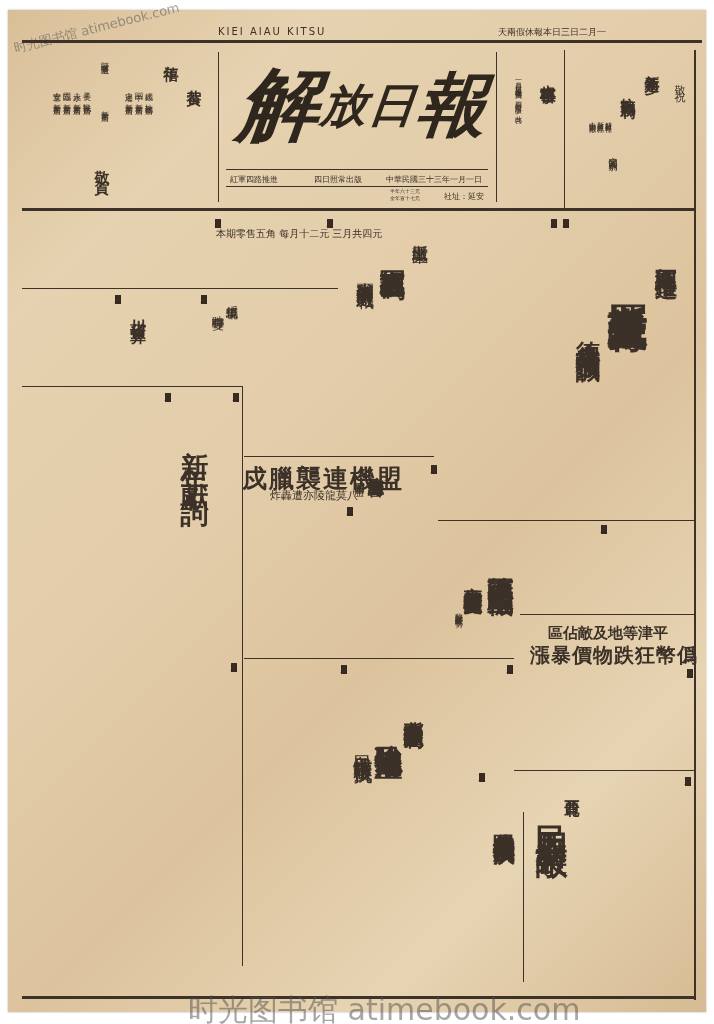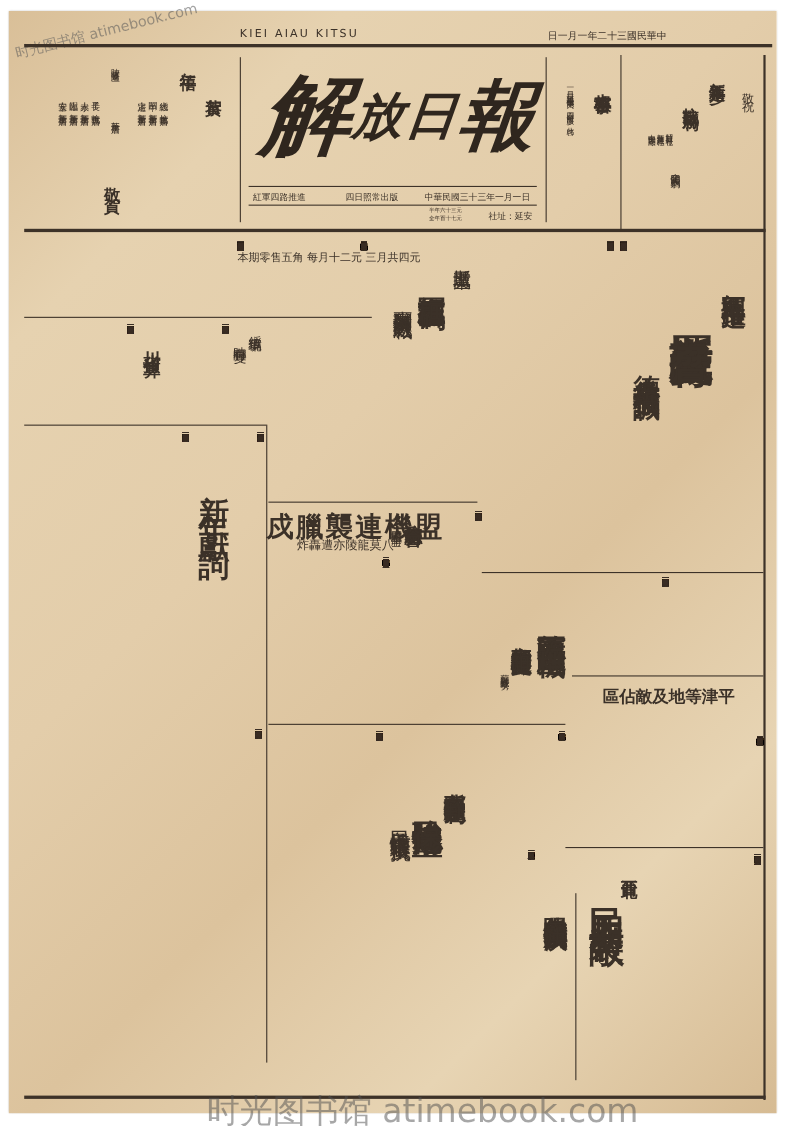--- a/index.html
+++ b/index.html
@@ -21,21 +21,21 @@
 </style>
 </head>
 <body>
 
 <div class="paper">
 
   <div class="watermark" style="left:4px;top:30px;font-size:13px;transform:rotate(-14deg);transform-origin:left top;">时光图书馆 atimebook.com</div>
 
   <div class="rule" style="left:14px;top:30px;width:680px;height:3px;"></div>
   <div class="htext" style="left:210px;top:16px;font-size:10px;font-weight:normal;letter-spacing:2px;font-family:'DejaVu Sans',sans-serif;">KIEI AIAU KITSU</div>
-  <div class="htext" style="left:490px;top:16px;font-size:9px;direction:rtl;unicode-bidi:bidi-override;">中華民國三十二年一月一日</div>
+  <div class="htext" style="left:490px;top:16px;font-size:9px;direction:rtl;unicode-bidi:bidi-override;">一月二日三日本報休假兩天</div>
 
   <div class="vtext bold" style="left:178px;top:68px;font-size:15px;">恭賀</div>
   <div class="vtext bold" style="left:155px;top:44px;font-size:15px;">年禧</div>
   <div class="vtext" style="left:92px;top:46px;font-size:8px;">陝甘寧邊區</div>
   <div class="vtext" style="left:92px;top:94px;font-size:8px;">新華書店</div>
   <div class="vtext" style="left:136px;top:76px;font-size:8px;">綏德：抗敵書店</div>
   <div class="vtext" style="left:126px;top:76px;font-size:8px;">關中：新華書店</div>
   <div class="vtext" style="left:116px;top:76px;font-size:8px;">定邊：新華書店</div>
   <div class="vtext" style="left:74px;top:76px;font-size:8px;">子長：抗戰書店</div>
   <div class="vtext" style="left:64px;top:76px;font-size:8px;">赤水：新華書店</div>
@@ -115,20 +115,21 @@
   <div class="filler" data-fill="一九四三年新年到來我們應在抗戰與建設上更加努力紅軍繼續推進德軍陷於重大危機敵後各地民兵英勇鬥爭邊區人民生產發展一九四三年新年到來我們應在抗戰與建設上更加努力紅軍繼續推進德軍陷於重大危機敵後各地民兵英勇鬥爭邊區人民生產發展一九四三年新年到來我們應在抗戰與建設上更加努力紅軍繼續推進德軍陷於重大危機敵後各地民兵英勇鬥爭邊區人民生產發展一九四三年新年到來我們應在抗戰與建設上更加努力紅軍繼續推進德軍陷於重大危機敵後各地民兵英勇鬥爭邊區人民生產發展一九四三年新年到來我們應在抗戰與建設上更加努力紅軍繼續推進德軍陷於重大危機敵後各地民兵英勇鬥爭邊區人民生產發展一九四三年新年到來我們應在抗戰與建設上更加努力紅軍繼續推進德軍陷於重大危機敵後各地民兵英勇鬥爭邊區人民生產發展一九四三年新年到來我們應在抗戰與建設上更加努力紅軍繼續推進德軍陷於重大危機敵後各地民兵英勇鬥爭邊區人民生產發展一九四三年新年到來我們應在抗戰與建設上更加努力紅軍繼續推進德軍陷於重大危機敵後各地民兵英勇鬥爭邊區人民生產發展一九四三年新年到來我們應在抗戰與建設上更加努力紅軍繼續推進德軍陷於重大危機敵後各地民兵英勇鬥爭邊區人民生產發展一九四三年新年到來我們應在抗戰與建設上更加努力紅軍繼續推進德軍陷於重大危機敵後各地民兵英勇鬥爭邊區人民生產發展一九四三年新年到來我們應在抗戰與建設上更加努力紅軍繼續推進德軍陷於重大危機敵後各地民兵英勇鬥爭邊區人民生產發展一九四三年新年到來我們應在抗戰與建設上更加努力紅軍繼續推進德軍陷於重大危機敵後各地民兵英勇鬥爭邊區人民生產發展一九四三年新年到來我們應在抗戰與建設上更加努力紅軍繼續推進德軍陷於重大危機敵後各地民兵英勇鬥爭邊區人民生產發展一九四三年新年到來我們應在抗戰與建設上更加努力紅軍繼續推進德軍陷於重大危機敵後各地民兵英勇鬥爭邊區人民生產發展一九四三年新年到來我們應在抗戰與建設上更加努力紅軍繼續推進德軍陷於重大危機敵後各地民兵英勇鬥爭邊區人民生產發展一九四三年新年到來我們應在抗戰與建設上更加努力紅軍繼續推進德軍陷於重大危機敵後各地民兵英勇鬥爭邊區人民生產發展一九四三年新年到來我們應在抗戰與建設上更加努力紅軍繼續推進德軍陷於重大危機敵後各地民兵英勇鬥爭邊區人民生產發展一九四三年新年到來我們應在抗戰與建設上更加努力紅軍繼續推進德軍陷於重大危機敵後各地民兵英勇鬥爭邊區人民生產發展一九四三年新年到來我們應在抗戰與建設上更加努力紅軍繼續推進德軍陷於重大危機敵後各地民兵英勇鬥爭邊區人民生產發展一九四三年新年到來我們應在抗戰與建設上更加努力紅軍繼續推進德軍陷於重大危機敵後各地民兵英勇鬥爭邊區人民生產發展一九四三年新年到來我們應在抗戰與建設上更加努力紅軍繼續推進德軍陷於重大危機敵後各地民兵英勇鬥爭邊區人民生產發展一九四三年新年到來我們應在抗戰與建設上更加努力紅軍繼續推進德軍陷於重大危機敵後各地民兵英勇鬥爭邊區人民生產發展一九四三年新年到來我們應在抗戰與建設上更加努力紅軍繼續推進德軍陷於重大危機敵後各地民兵英勇鬥爭邊區人民生產發展一九四三年新年到來我們應在抗戰與建設上更加努力紅軍繼續推進德軍陷於重大危機敵後各地民兵英勇鬥爭邊區人民生產發展一九四三年新年到來我們應在抗戰與建設上更加努力紅軍繼續推進德軍陷於重大危機敵後各地民兵英勇鬥爭邊區人民生產發展一九四三年新年到來我們應在抗戰與建設上更加努力紅軍繼續推進德軍陷於重大危機敵後各地民兵英勇鬥爭邊區人民生產發展一九四三年新年到來我們應在抗戰與建設上更加努力紅軍繼續推進德軍陷於重大危機敵後各地民兵英勇鬥爭邊區人民生產發展一九四三年新年到來我們應在抗戰與建設上更加努力紅軍繼續推進德軍陷於重大危機敵後各地民兵英勇鬥爭邊區人民生產發展一九四三年新年到來我們應在抗戰與建設上更加努力紅軍繼續推進德軍陷於重大危機敵後各地民兵英勇鬥爭邊區人民生產發展一九四三年新年到來我們應在抗戰與建設上更加努力紅軍繼續推進德軍陷於重大危機敵後各地民兵英勇鬥爭邊區人民生產發展一九四三年新年到來我們應在抗戰與建設上更加努力紅軍繼續推進德軍陷於重大危機敵後各地民兵英勇鬥爭邊區人民生產發展一九四三年新年到來我們應在抗戰與建設上更加努力紅軍繼續推進德軍陷於重大危機敵後各地民兵英勇鬥爭邊區人民生產發展一九四三年新年到來我們應在抗戰與建設上更加努力紅軍繼續推進德軍陷於重大危機敵後各地民兵英勇鬥爭邊區人民生產發展一九四三年新年到來我們應在抗戰與建設上更加努力紅軍繼續推進德軍陷於重大危機敵後各地民兵英勇鬥爭邊區人民生產發展一九四三年新年到來我們應在抗戰與建設上更加努力紅軍繼續推進德軍陷於重大危機敵後各地民兵英勇鬥爭邊區人民生產發展一九四三年新年到來我們應在抗戰與建設上更加努力紅軍繼續推進德軍陷於重大危機敵後各地民兵英勇鬥爭邊區人民生產發展一九四三年新年到來我們應在抗戰與建設上更加努力紅軍繼續推進德軍陷於重大危機敵後各地民兵英勇鬥爭邊區人民生產發展一九四三年新年到來我們應在抗戰與建設上更加努力紅軍繼續推進德軍陷於重大危機敵後各地民兵英勇鬥爭邊區人民生產發展一九四三年新年到來我們應在抗戰與建設上更加努力紅軍繼續推進德軍陷於重大危機敵後各地民兵英勇鬥爭邊區人民生產發展一九四三年新年到來我們應在抗戰與建設上更加努力紅軍繼續推進德軍陷於重大危機敵後各地民兵英勇鬥爭邊區人民生產發展" style="left:376px;top:452px;width:54px;height:190px;"></div>
 
   <div class="rule" style="left:430px;top:510px;width:256px;height:1px;"></div>
   <div class="vtext bold" style="left:480px;top:546px;font-size:26px;letter-spacing:2px;">德軍面臨嚴重危機</div>
   <div class="vtext bold" style="left:456px;top:562px;font-size:19px;">高加索納粹後撤受阻</div>
   <div class="vtext" style="left:446px;top:596px;font-size:8px;">蘇記者評紅軍攻勢</div>
   <div class="filler" data-fill="一九四三年新年到來我們應在抗戰與建設上更加努力紅軍繼續推進德軍陷於重大危機敵後各地民兵英勇鬥爭邊區人民生產發展一九四三年新年到來我們應在抗戰與建設上更加努力紅軍繼續推進德軍陷於重大危機敵後各地民兵英勇鬥爭邊區人民生產發展一九四三年新年到來我們應在抗戰與建設上更加努力紅軍繼續推進德軍陷於重大危機敵後各地民兵英勇鬥爭邊區人民生產發展一九四三年新年到來我們應在抗戰與建設上更加努力紅軍繼續推進德軍陷於重大危機敵後各地民兵英勇鬥爭邊區人民生產發展一九四三年新年到來我們應在抗戰與建設上更加努力紅軍繼續推進德軍陷於重大危機敵後各地民兵英勇鬥爭邊區人民生產發展一九四三年新年到來我們應在抗戰與建設上更加努力紅軍繼續推進德軍陷於重大危機敵後各地民兵英勇鬥爭邊區人民生產發展一九四三年新年到來我們應在抗戰與建設上更加努力紅軍繼續推進德軍陷於重大危機敵後各地民兵英勇鬥爭邊區人民生產發展一九四三年新年到來我們應在抗戰與建設上更加努力紅軍繼續推進德軍陷於重大危機敵後各地民兵英勇鬥爭邊區人民生產發展一九四三年新年到來我們應在抗戰與建設上更加努力紅軍繼續推進德軍陷於重大危機敵後各地民兵英勇鬥爭邊區人民生產發展一九四三年新年到來我們應在抗戰與建設上更加努力紅軍繼續推進德軍陷於重大危機敵後各地民兵英勇鬥爭邊區人民生產發展一九四三年新年到來我們應在抗戰與建設上更加努力紅軍繼續推進德軍陷於重大危機敵後各地民兵英勇鬥爭邊區人民生產發展一九四三年新年到來我們應在抗戰與建設上更加努力紅軍繼續推進德軍陷於重大危機敵後各地民兵英勇鬥爭邊區人民生產發展一九四三年新年到來我們應在抗戰與建設上更加努力紅軍繼續推進德軍陷於重大危機敵後各地民兵英勇鬥爭邊區人民生產發展一九四三年新年到來我們應在抗戰與建設上更加努力紅軍繼續推進德軍陷於重大危機敵後各地民兵英勇鬥爭邊區人民生產發展一九四三年新年到來我們應在抗戰與建設上更加努力紅軍繼續推進德軍陷於重大危機敵後各地民兵英勇鬥爭邊區人民生產發展一九四三年新年到來我們應在抗戰與建設上更加努力紅軍繼續推進德軍陷於重大危機敵後各地民兵英勇鬥爭邊區人民生產發展一九四三年新年到來我們應在抗戰與建設上更加努力紅軍繼續推進德軍陷於重大危機敵後各地民兵英勇鬥爭邊區人民生產發展一九四三年新年到來我們應在抗戰與建設上更加努力紅軍繼續推進德軍陷於重大危機敵後各地民兵英勇鬥爭邊區人民生產發展一九四三年新年到來我們應在抗戰與建設上更加努力紅軍繼續推進德軍陷於重大危機敵後各地民兵英勇鬥爭邊區人民生產發展一九四三年新年到來我們應在抗戰與建設上更加努力紅軍繼續推進德軍陷於重大危機敵後各地民兵英勇鬥爭邊區人民生產發展一九四三年新年到來我們應在抗戰與建設上更加努力紅軍繼續推進德軍陷於重大危機敵後各地民兵英勇鬥爭邊區人民生產發展一九四三年新年到來我們應在抗戰與建設上更加努力紅軍繼續推進德軍陷於重大危機敵後各地民兵英勇鬥爭邊區人民生產發展一九四三年新年到來我們應在抗戰與建設上更加努力紅軍繼續推進德軍陷於重大危機敵後各地民兵英勇鬥爭邊區人民生產發展一九四三年新年到來我們應在抗戰與建設上更加努力紅軍繼續推進德軍陷於重大危機敵後各地民兵英勇鬥爭邊區人民生產發展一九四三年新年到來我們應在抗戰與建設上更加努力紅軍繼續推進德軍陷於重大危機敵後各地民兵英勇鬥爭邊區人民生產發展一九四三年新年到來我們應在抗戰與建設上更加努力紅軍繼續推進德軍陷於重大危機敵後各地民兵英勇鬥爭邊區人民生產發展一九四三年新年到來我們應在抗戰與建設上更加努力紅軍繼續推進德軍陷於重大危機敵後各地民兵英勇鬥爭邊區人民生產發展一九四三年新年到來我們應在抗戰與建設上更加努力紅軍繼續推進德軍陷於重大危機敵後各地民兵英勇鬥爭邊區人民生產發展一九四三年新年到來我們應在抗戰與建設上更加努力紅軍繼續推進德軍陷於重大危機敵後各地民兵英勇鬥爭邊區人民生產發展一九四三年新年到來我們應在抗戰與建設上更加努力紅軍繼續推進德軍陷於重大危機敵後各地民兵英勇鬥爭邊區人民生產發展一九四三年新年到來我們應在抗戰與建設上更加努力紅軍繼續推進德軍陷於重大危機敵後各地民兵英勇鬥爭邊區人民生產發展一九四三年新年到來我們應在抗戰與建設上更加努力紅軍繼續推進德軍陷於重大危機敵後各地民兵英勇鬥爭邊區人民生產發展一九四三年新年到來我們應在抗戰與建設上更加努力紅軍繼續推進德軍陷於重大危機敵後各地民兵英勇鬥爭邊區人民生產發展一九四三年新年到來我們應在抗戰與建設上更加努力紅軍繼續推進德軍陷於重大危機敵後各地民兵英勇鬥爭邊區人民生產發展一九四三年新年到來我們應在抗戰與建設上更加努力紅軍繼續推進德軍陷於重大危機敵後各地民兵英勇鬥爭邊區人民生產發展一九四三年新年到來我們應在抗戰與建設上更加努力紅軍繼續推進德軍陷於重大危機敵後各地民兵英勇鬥爭邊區人民生產發展一九四三年新年到來我們應在抗戰與建設上更加努力紅軍繼續推進德軍陷於重大危機敵後各地民兵英勇鬥爭邊區人民生產發展一九四三年新年到來我們應在抗戰與建設上更加努力紅軍繼續推進德軍陷於重大危機敵後各地民兵英勇鬥爭邊區人民生產發展一九四三年新年到來我們應在抗戰與建設上更加努力紅軍繼續推進德軍陷於重大危機敵後各地民兵英勇鬥爭邊區人民生產發展一九四三年新年到來我們應在抗戰與建設上更加努力紅軍繼續推進德軍陷於重大危機敵後各地民兵英勇鬥爭邊區人民生產發展" style="left:520px;top:512px;width:80px;height:90px;"></div>
 
   <div class="rule" style="left:512px;top:604px;width:174px;height:1px;"></div>
   <div class="htext bold" style="left:540px;top:614px;font-size:15px;direction:rtl;unicode-bidi:bidi-override;">平津等地及敵佔區</div>
+  <div class="htext bold" style="left:522px;top:632px;font-size:20px;direction:rtl;unicode-bidi:bidi-override;letter-spacing:1px;">僞幣狂跌物價暴漲</div>
   <div class="filler" data-fill="一九四三年新年到來我們應在抗戰與建設上更加努力紅軍繼續推進德軍陷於重大危機敵後各地民兵英勇鬥爭邊區人民生產發展一九四三年新年到來我們應在抗戰與建設上更加努力紅軍繼續推進德軍陷於重大危機敵後各地民兵英勇鬥爭邊區人民生產發展一九四三年新年到來我們應在抗戰與建設上更加努力紅軍繼續推進德軍陷於重大危機敵後各地民兵英勇鬥爭邊區人民生產發展一九四三年新年到來我們應在抗戰與建設上更加努力紅軍繼續推進德軍陷於重大危機敵後各地民兵英勇鬥爭邊區人民生產發展一九四三年新年到來我們應在抗戰與建設上更加努力紅軍繼續推進德軍陷於重大危機敵後各地民兵英勇鬥爭邊區人民生產發展一九四三年新年到來我們應在抗戰與建設上更加努力紅軍繼續推進德軍陷於重大危機敵後各地民兵英勇鬥爭邊區人民生產發展一九四三年新年到來我們應在抗戰與建設上更加努力紅軍繼續推進德軍陷於重大危機敵後各地民兵英勇鬥爭邊區人民生產發展一九四三年新年到來我們應在抗戰與建設上更加努力紅軍繼續推進德軍陷於重大危機敵後各地民兵英勇鬥爭邊區人民生產發展一九四三年新年到來我們應在抗戰與建設上更加努力紅軍繼續推進德軍陷於重大危機敵後各地民兵英勇鬥爭邊區人民生產發展一九四三年新年到來我們應在抗戰與建設上更加努力紅軍繼續推進德軍陷於重大危機敵後各地民兵英勇鬥爭邊區人民生產發展一九四三年新年到來我們應在抗戰與建設上更加努力紅軍繼續推進德軍陷於重大危機敵後各地民兵英勇鬥爭邊區人民生產發展一九四三年新年到來我們應在抗戰與建設上更加努力紅軍繼續推進德軍陷於重大危機敵後各地民兵英勇鬥爭邊區人民生產發展一九四三年新年到來我們應在抗戰與建設上更加努力紅軍繼續推進德軍陷於重大危機敵後各地民兵英勇鬥爭邊區人民生產發展一九四三年新年到來我們應在抗戰與建設上更加努力紅軍繼續推進德軍陷於重大危機敵後各地民兵英勇鬥爭邊區人民生產發展一九四三年新年到來我們應在抗戰與建設上更加努力紅軍繼續推進德軍陷於重大危機敵後各地民兵英勇鬥爭邊區人民生產發展一九四三年新年到來我們應在抗戰與建設上更加努力紅軍繼續推進德軍陷於重大危機敵後各地民兵英勇鬥爭邊區人民生產發展一九四三年新年到來我們應在抗戰與建設上更加努力紅軍繼續推進德軍陷於重大危機敵後各地民兵英勇鬥爭邊區人民生產發展一九四三年新年到來我們應在抗戰與建設上更加努力紅軍繼續推進德軍陷於重大危機敵後各地民兵英勇鬥爭邊區人民生產發展一九四三年新年到來我們應在抗戰與建設上更加努力紅軍繼續推進德軍陷於重大危機敵後各地民兵英勇鬥爭邊區人民生產發展一九四三年新年到來我們應在抗戰與建設上更加努力紅軍繼續推進德軍陷於重大危機敵後各地民兵英勇鬥爭邊區人民生產發展一九四三年新年到來我們應在抗戰與建設上更加努力紅軍繼續推進德軍陷於重大危機敵後各地民兵英勇鬥爭邊區人民生產發展一九四三年新年到來我們應在抗戰與建設上更加努力紅軍繼續推進德軍陷於重大危機敵後各地民兵英勇鬥爭邊區人民生產發展一九四三年新年到來我們應在抗戰與建設上更加努力紅軍繼續推進德軍陷於重大危機敵後各地民兵英勇鬥爭邊區人民生產發展一九四三年新年到來我們應在抗戰與建設上更加努力紅軍繼續推進德軍陷於重大危機敵後各地民兵英勇鬥爭邊區人民生產發展一九四三年新年到來我們應在抗戰與建設上更加努力紅軍繼續推進德軍陷於重大危機敵後各地民兵英勇鬥爭邊區人民生產發展一九四三年新年到來我們應在抗戰與建設上更加努力紅軍繼續推進德軍陷於重大危機敵後各地民兵英勇鬥爭邊區人民生產發展一九四三年新年到來我們應在抗戰與建設上更加努力紅軍繼續推進德軍陷於重大危機敵後各地民兵英勇鬥爭邊區人民生產發展一九四三年新年到來我們應在抗戰與建設上更加努力紅軍繼續推進德軍陷於重大危機敵後各地民兵英勇鬥爭邊區人民生產發展一九四三年新年到來我們應在抗戰與建設上更加努力紅軍繼續推進德軍陷於重大危機敵後各地民兵英勇鬥爭邊區人民生產發展一九四三年新年到來我們應在抗戰與建設上更加努力紅軍繼續推進德軍陷於重大危機敵後各地民兵英勇鬥爭邊區人民生產發展一九四三年新年到來我們應在抗戰與建設上更加努力紅軍繼續推進德軍陷於重大危機敵後各地民兵英勇鬥爭邊區人民生產發展一九四三年新年到來我們應在抗戰與建設上更加努力紅軍繼續推進德軍陷於重大危機敵後各地民兵英勇鬥爭邊區人民生產發展一九四三年新年到來我們應在抗戰與建設上更加努力紅軍繼續推進德軍陷於重大危機敵後各地民兵英勇鬥爭邊區人民生產發展一九四三年新年到來我們應在抗戰與建設上更加努力紅軍繼續推進德軍陷於重大危機敵後各地民兵英勇鬥爭邊區人民生產發展一九四三年新年到來我們應在抗戰與建設上更加努力紅軍繼續推進德軍陷於重大危機敵後各地民兵英勇鬥爭邊區人民生產發展一九四三年新年到來我們應在抗戰與建設上更加努力紅軍繼續推進德軍陷於重大危機敵後各地民兵英勇鬥爭邊區人民生產發展一九四三年新年到來我們應在抗戰與建設上更加努力紅軍繼續推進德軍陷於重大危機敵後各地民兵英勇鬥爭邊區人民生產發展一九四三年新年到來我們應在抗戰與建設上更加努力紅軍繼續推進德軍陷於重大危機敵後各地民兵英勇鬥爭邊區人民生產發展一九四三年新年到來我們應在抗戰與建設上更加努力紅軍繼續推進德軍陷於重大危機敵後各地民兵英勇鬥爭邊區人民生產發展一九四三年新年到來我們應在抗戰與建設上更加努力紅軍繼續推進德軍陷於重大危機敵後各地民兵英勇鬥爭邊區人民生產發展" style="left:512px;top:656px;width:174px;height:100px;"></div>
 
   <div class="rule" style="left:236px;top:648px;width:270px;height:1px;"></div>
   <div class="vtext bold" style="left:396px;top:696px;font-size:20px;">冀中敵圖加強控制</div>
   <div class="vtext bold" style="left:366px;top:712px;font-size:28px;">強迫民伕挖溝修堡</div>
   <div class="vtext" style="left:346px;top:730px;font-size:19px;">民衆憤恨暗中破壞反抗</div>
   <div class="filler" data-fill="一九四三年新年到來我們應在抗戰與建設上更加努力紅軍繼續推進德軍陷於重大危機敵後各地民兵英勇鬥爭邊區人民生產發展一九四三年新年到來我們應在抗戰與建設上更加努力紅軍繼續推進德軍陷於重大危機敵後各地民兵英勇鬥爭邊區人民生產發展一九四三年新年到來我們應在抗戰與建設上更加努力紅軍繼續推進德軍陷於重大危機敵後各地民兵英勇鬥爭邊區人民生產發展一九四三年新年到來我們應在抗戰與建設上更加努力紅軍繼續推進德軍陷於重大危機敵後各地民兵英勇鬥爭邊區人民生產發展一九四三年新年到來我們應在抗戰與建設上更加努力紅軍繼續推進德軍陷於重大危機敵後各地民兵英勇鬥爭邊區人民生產發展一九四三年新年到來我們應在抗戰與建設上更加努力紅軍繼續推進德軍陷於重大危機敵後各地民兵英勇鬥爭邊區人民生產發展一九四三年新年到來我們應在抗戰與建設上更加努力紅軍繼續推進德軍陷於重大危機敵後各地民兵英勇鬥爭邊區人民生產發展一九四三年新年到來我們應在抗戰與建設上更加努力紅軍繼續推進德軍陷於重大危機敵後各地民兵英勇鬥爭邊區人民生產發展一九四三年新年到來我們應在抗戰與建設上更加努力紅軍繼續推進德軍陷於重大危機敵後各地民兵英勇鬥爭邊區人民生產發展一九四三年新年到來我們應在抗戰與建設上更加努力紅軍繼續推進德軍陷於重大危機敵後各地民兵英勇鬥爭邊區人民生產發展一九四三年新年到來我們應在抗戰與建設上更加努力紅軍繼續推進德軍陷於重大危機敵後各地民兵英勇鬥爭邊區人民生產發展一九四三年新年到來我們應在抗戰與建設上更加努力紅軍繼續推進德軍陷於重大危機敵後各地民兵英勇鬥爭邊區人民生產發展一九四三年新年到來我們應在抗戰與建設上更加努力紅軍繼續推進德軍陷於重大危機敵後各地民兵英勇鬥爭邊區人民生產發展一九四三年新年到來我們應在抗戰與建設上更加努力紅軍繼續推進德軍陷於重大危機敵後各地民兵英勇鬥爭邊區人民生產發展一九四三年新年到來我們應在抗戰與建設上更加努力紅軍繼續推進德軍陷於重大危機敵後各地民兵英勇鬥爭邊區人民生產發展一九四三年新年到來我們應在抗戰與建設上更加努力紅軍繼續推進德軍陷於重大危機敵後各地民兵英勇鬥爭邊區人民生產發展一九四三年新年到來我們應在抗戰與建設上更加努力紅軍繼續推進德軍陷於重大危機敵後各地民兵英勇鬥爭邊區人民生產發展一九四三年新年到來我們應在抗戰與建設上更加努力紅軍繼續推進德軍陷於重大危機敵後各地民兵英勇鬥爭邊區人民生產發展一九四三年新年到來我們應在抗戰與建設上更加努力紅軍繼續推進德軍陷於重大危機敵後各地民兵英勇鬥爭邊區人民生產發展一九四三年新年到來我們應在抗戰與建設上更加努力紅軍繼續推進德軍陷於重大危機敵後各地民兵英勇鬥爭邊區人民生產發展一九四三年新年到來我們應在抗戰與建設上更加努力紅軍繼續推進德軍陷於重大危機敵後各地民兵英勇鬥爭邊區人民生產發展一九四三年新年到來我們應在抗戰與建設上更加努力紅軍繼續推進德軍陷於重大危機敵後各地民兵英勇鬥爭邊區人民生產發展一九四三年新年到來我們應在抗戰與建設上更加努力紅軍繼續推進德軍陷於重大危機敵後各地民兵英勇鬥爭邊區人民生產發展一九四三年新年到來我們應在抗戰與建設上更加努力紅軍繼續推進德軍陷於重大危機敵後各地民兵英勇鬥爭邊區人民生產發展一九四三年新年到來我們應在抗戰與建設上更加努力紅軍繼續推進德軍陷於重大危機敵後各地民兵英勇鬥爭邊區人民生產發展一九四三年新年到來我們應在抗戰與建設上更加努力紅軍繼續推進德軍陷於重大危機敵後各地民兵英勇鬥爭邊區人民生產發展一九四三年新年到來我們應在抗戰與建設上更加努力紅軍繼續推進德軍陷於重大危機敵後各地民兵英勇鬥爭邊區人民生產發展一九四三年新年到來我們應在抗戰與建設上更加努力紅軍繼續推進德軍陷於重大危機敵後各地民兵英勇鬥爭邊區人民生產發展一九四三年新年到來我們應在抗戰與建設上更加努力紅軍繼續推進德軍陷於重大危機敵後各地民兵英勇鬥爭邊區人民生產發展一九四三年新年到來我們應在抗戰與建設上更加努力紅軍繼續推進德軍陷於重大危機敵後各地民兵英勇鬥爭邊區人民生產發展一九四三年新年到來我們應在抗戰與建設上更加努力紅軍繼續推進德軍陷於重大危機敵後各地民兵英勇鬥爭邊區人民生產發展一九四三年新年到來我們應在抗戰與建設上更加努力紅軍繼續推進德軍陷於重大危機敵後各地民兵英勇鬥爭邊區人民生產發展一九四三年新年到來我們應在抗戰與建設上更加努力紅軍繼續推進德軍陷於重大危機敵後各地民兵英勇鬥爭邊區人民生產發展一九四三年新年到來我們應在抗戰與建設上更加努力紅軍繼續推進德軍陷於重大危機敵後各地民兵英勇鬥爭邊區人民生產發展一九四三年新年到來我們應在抗戰與建設上更加努力紅軍繼續推進德軍陷於重大危機敵後各地民兵英勇鬥爭邊區人民生產發展一九四三年新年到來我們應在抗戰與建設上更加努力紅軍繼續推進德軍陷於重大危機敵後各地民兵英勇鬥爭邊區人民生產發展一九四三年新年到來我們應在抗戰與建設上更加努力紅軍繼續推進德軍陷於重大危機敵後各地民兵英勇鬥爭邊區人民生產發展一九四三年新年到來我們應在抗戰與建設上更加努力紅軍繼續推進德軍陷於重大危機敵後各地民兵英勇鬥爭邊區人民生產發展一九四三年新年到來我們應在抗戰與建設上更加努力紅軍繼續推進德軍陷於重大危機敵後各地民兵英勇鬥爭邊區人民生產發展一九四三年新年到來我們應在抗戰與建設上更加努力紅軍繼續推進德軍陷於重大危機敵後各地民兵英勇鬥爭邊區人民生產發展" style="left:236px;top:652px;width:104px;height:300px;"></div>
   <div class="filler" data-fill="一九四三年新年到來我們應在抗戰與建設上更加努力紅軍繼續推進德軍陷於重大危機敵後各地民兵英勇鬥爭邊區人民生產發展一九四三年新年到來我們應在抗戰與建設上更加努力紅軍繼續推進德軍陷於重大危機敵後各地民兵英勇鬥爭邊區人民生產發展一九四三年新年到來我們應在抗戰與建設上更加努力紅軍繼續推進德軍陷於重大危機敵後各地民兵英勇鬥爭邊區人民生產發展一九四三年新年到來我們應在抗戰與建設上更加努力紅軍繼續推進德軍陷於重大危機敵後各地民兵英勇鬥爭邊區人民生產發展一九四三年新年到來我們應在抗戰與建設上更加努力紅軍繼續推進德軍陷於重大危機敵後各地民兵英勇鬥爭邊區人民生產發展一九四三年新年到來我們應在抗戰與建設上更加努力紅軍繼續推進德軍陷於重大危機敵後各地民兵英勇鬥爭邊區人民生產發展一九四三年新年到來我們應在抗戰與建設上更加努力紅軍繼續推進德軍陷於重大危機敵後各地民兵英勇鬥爭邊區人民生產發展一九四三年新年到來我們應在抗戰與建設上更加努力紅軍繼續推進德軍陷於重大危機敵後各地民兵英勇鬥爭邊區人民生產發展一九四三年新年到來我們應在抗戰與建設上更加努力紅軍繼續推進德軍陷於重大危機敵後各地民兵英勇鬥爭邊區人民生產發展一九四三年新年到來我們應在抗戰與建設上更加努力紅軍繼續推進德軍陷於重大危機敵後各地民兵英勇鬥爭邊區人民生產發展一九四三年新年到來我們應在抗戰與建設上更加努力紅軍繼續推進德軍陷於重大危機敵後各地民兵英勇鬥爭邊區人民生產發展一九四三年新年到來我們應在抗戰與建設上更加努力紅軍繼續推進德軍陷於重大危機敵後各地民兵英勇鬥爭邊區人民生產發展一九四三年新年到來我們應在抗戰與建設上更加努力紅軍繼續推進德軍陷於重大危機敵後各地民兵英勇鬥爭邊區人民生產發展一九四三年新年到來我們應在抗戰與建設上更加努力紅軍繼續推進德軍陷於重大危機敵後各地民兵英勇鬥爭邊區人民生產發展一九四三年新年到來我們應在抗戰與建設上更加努力紅軍繼續推進德軍陷於重大危機敵後各地民兵英勇鬥爭邊區人民生產發展一九四三年新年到來我們應在抗戰與建設上更加努力紅軍繼續推進德軍陷於重大危機敵後各地民兵英勇鬥爭邊區人民生產發展一九四三年新年到來我們應在抗戰與建設上更加努力紅軍繼續推進德軍陷於重大危機敵後各地民兵英勇鬥爭邊區人民生產發展一九四三年新年到來我們應在抗戰與建設上更加努力紅軍繼續推進德軍陷於重大危機敵後各地民兵英勇鬥爭邊區人民生產發展一九四三年新年到來我們應在抗戰與建設上更加努力紅軍繼續推進德軍陷於重大危機敵後各地民兵英勇鬥爭邊區人民生產發展一九四三年新年到來我們應在抗戰與建設上更加努力紅軍繼續推進德軍陷於重大危機敵後各地民兵英勇鬥爭邊區人民生產發展一九四三年新年到來我們應在抗戰與建設上更加努力紅軍繼續推進德軍陷於重大危機敵後各地民兵英勇鬥爭邊區人民生產發展一九四三年新年到來我們應在抗戰與建設上更加努力紅軍繼續推進德軍陷於重大危機敵後各地民兵英勇鬥爭邊區人民生產發展一九四三年新年到來我們應在抗戰與建設上更加努力紅軍繼續推進德軍陷於重大危機敵後各地民兵英勇鬥爭邊區人民生產發展一九四三年新年到來我們應在抗戰與建設上更加努力紅軍繼續推進德軍陷於重大危機敵後各地民兵英勇鬥爭邊區人民生產發展一九四三年新年到來我們應在抗戰與建設上更加努力紅軍繼續推進德軍陷於重大危機敵後各地民兵英勇鬥爭邊區人民生產發展一九四三年新年到來我們應在抗戰與建設上更加努力紅軍繼續推進德軍陷於重大危機敵後各地民兵英勇鬥爭邊區人民生產發展一九四三年新年到來我們應在抗戰與建設上更加努力紅軍繼續推進德軍陷於重大危機敵後各地民兵英勇鬥爭邊區人民生產發展一九四三年新年到來我們應在抗戰與建設上更加努力紅軍繼續推進德軍陷於重大危機敵後各地民兵英勇鬥爭邊區人民生產發展一九四三年新年到來我們應在抗戰與建設上更加努力紅軍繼續推進德軍陷於重大危機敵後各地民兵英勇鬥爭邊區人民生產發展一九四三年新年到來我們應在抗戰與建設上更加努力紅軍繼續推進德軍陷於重大危機敵後各地民兵英勇鬥爭邊區人民生產發展一九四三年新年到來我們應在抗戰與建設上更加努力紅軍繼續推進德軍陷於重大危機敵後各地民兵英勇鬥爭邊區人民生產發展一九四三年新年到來我們應在抗戰與建設上更加努力紅軍繼續推進德軍陷於重大危機敵後各地民兵英勇鬥爭邊區人民生產發展一九四三年新年到來我們應在抗戰與建設上更加努力紅軍繼續推進德軍陷於重大危機敵後各地民兵英勇鬥爭邊區人民生產發展一九四三年新年到來我們應在抗戰與建設上更加努力紅軍繼續推進德軍陷於重大危機敵後各地民兵英勇鬥爭邊區人民生產發展一九四三年新年到來我們應在抗戰與建設上更加努力紅軍繼續推進德軍陷於重大危機敵後各地民兵英勇鬥爭邊區人民生產發展一九四三年新年到來我們應在抗戰與建設上更加努力紅軍繼續推進德軍陷於重大危機敵後各地民兵英勇鬥爭邊區人民生產發展一九四三年新年到來我們應在抗戰與建設上更加努力紅軍繼續推進德軍陷於重大危機敵後各地民兵英勇鬥爭邊區人民生產發展一九四三年新年到來我們應在抗戰與建設上更加努力紅軍繼續推進德軍陷於重大危機敵後各地民兵英勇鬥爭邊區人民生產發展一九四三年新年到來我們應在抗戰與建設上更加努力紅軍繼續推進德軍陷於重大危機敵後各地民兵英勇鬥爭邊區人民生產發展一九四三年新年到來我們應在抗戰與建設上更加努力紅軍繼續推進德軍陷於重大危機敵後各地民兵英勇鬥爭邊區人民生產發展" style="left:418px;top:652px;width:88px;height:300px;"></div>
 
   <div class="rule" style="left:506px;top:760px;width:180px;height:1px;"></div>

